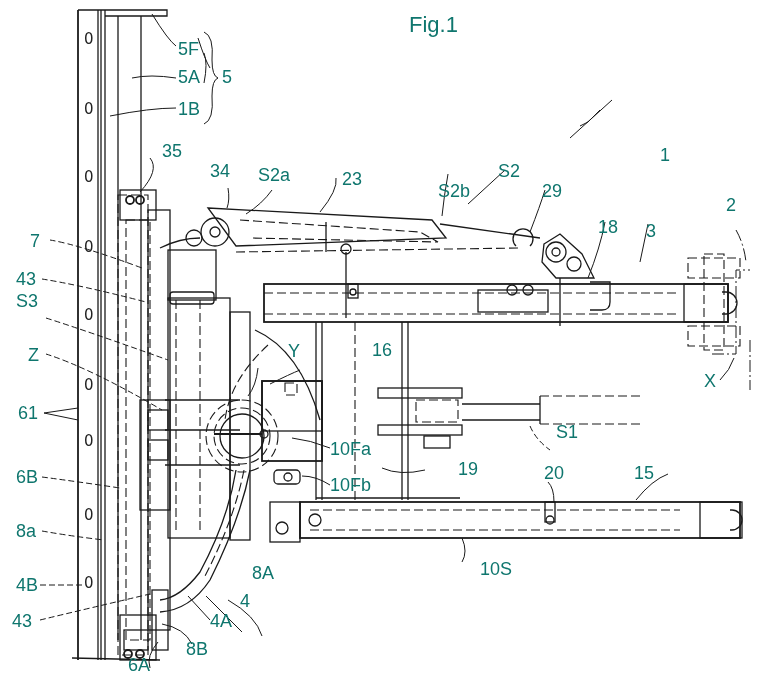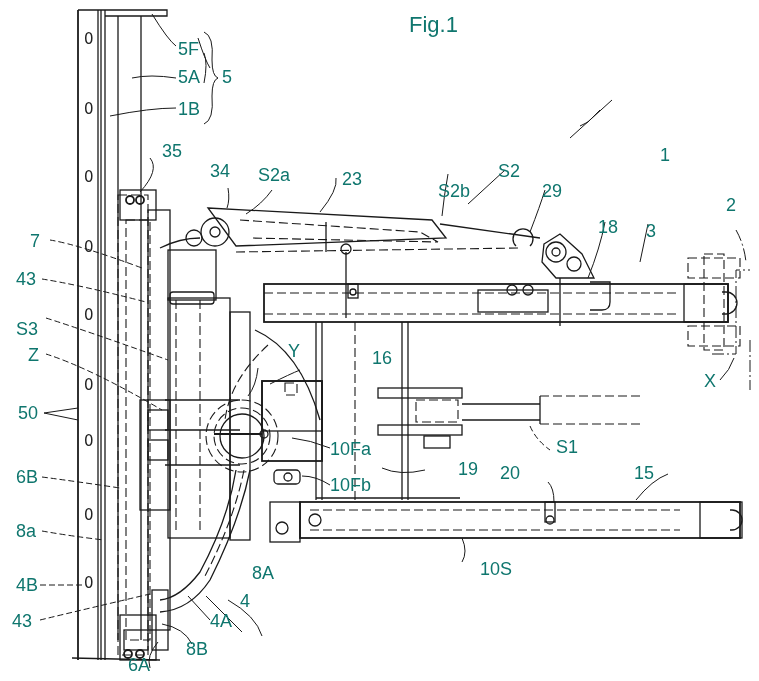--- a/index.html
+++ b/index.html
@@ -228,32 +228,32 @@
 <span class="lbl" style="left:342px;top:170px">23</span>
 <span class="lbl" style="left:438px;top:182px">S2b</span>
 <span class="lbl" style="left:498px;top:162px">S2</span>
 <span class="lbl" style="left:542px;top:182px">29</span>
 <span class="lbl" style="left:660px;top:146px">1</span>
 <span class="lbl" style="left:726px;top:196px">2</span>
 <span class="lbl" style="left:598px;top:218px">18</span>
 <span class="lbl" style="left:646px;top:222px">3</span>
 <span class="lbl" style="left:30px;top:232px">7</span>
 <span class="lbl" style="left:16px;top:270px">43</span>
-<span class="lbl" style="left:16px;top:320px">S3</span>
+<span class="lbl" style="left:16px;top:292px">S3</span>
 <span class="lbl" style="left:28px;top:346px">Z</span>
 <span class="lbl" style="left:288px;top:342px">Y</span>
-<span class="lbl" style="left:372px;top:349px">16</span>
+<span class="lbl" style="left:372px;top:341px">16</span>
 <span class="lbl" style="left:704px;top:372px">X</span>
-<span class="lbl" style="left:18px;top:404px">50</span>
+<span class="lbl" style="left:18px;top:404px">61</span>
 <span class="lbl" style="left:330px;top:440px">10Fa</span>
-<span class="lbl" style="left:556px;top:438px">S1</span>
+<span class="lbl" style="left:556px;top:423px">S1</span>
 <span class="lbl" style="left:330px;top:476px">10Fb</span>
 <span class="lbl" style="left:458px;top:460px">19</span>
 <span class="lbl" style="left:16px;top:468px">6B</span>
-<span class="lbl" style="left:500px;top:464px">20</span>
+<span class="lbl" style="left:544px;top:464px">20</span>
 <span class="lbl" style="left:634px;top:464px">15</span>
 <span class="lbl" style="left:16px;top:522px">8a</span>
 <span class="lbl" style="left:252px;top:564px">8A</span>
 <span class="lbl" style="left:240px;top:592px">4</span>
 <span class="lbl" style="left:480px;top:560px">10S</span>
 <span class="lbl" style="left:16px;top:576px">4B</span>
 <span class="lbl" style="left:210px;top:612px">4A</span>
 <span class="lbl" style="left:12px;top:612px">43</span>
 <span class="lbl" style="left:186px;top:640px">8B</span>
 <span class="lbl" style="left:128px;top:656px">6A</span>

